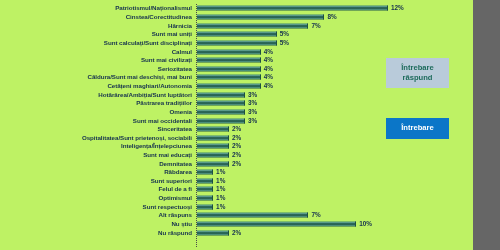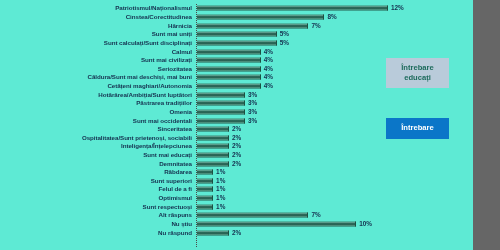--- a/index.html
+++ b/index.html
@@ -11,21 +11,21 @@
     width: 500px;
     height: 250px;
     overflow: hidden;
     font-family: "Liberation Sans", sans-serif;
   }
 
   #stage {
     position: relative;
     width: 500px;
     height: 250px;
-    background: #5eead4;
+    background: #bef264;
   }
 
   
   #right-band {
     position: absolute;
     top: 0;
     left: 473px;
     width: 27px;
     height: 250px;
     background: #666666;
@@ -357,21 +357,21 @@
             <div class="bar" style="width: 31.8px;"></div>
             <div class="bar-cap"></div>
           </div>
           <div class="val-label" style="left: 232px;">2%</div>
         </div>
       </div>
   </div>
 
   <div class="legend-box" id="legend-open">
     <div>Întrebare</div>
-    <div>educați</div>
+    <div>răspund</div>
   </div>
 
   <div class="legend-box" id="legend-filtered">
     <div>Întrebare</div>
   </div>
 
   <div id="right-band"></div>
 </div>
 
 </body></html>

